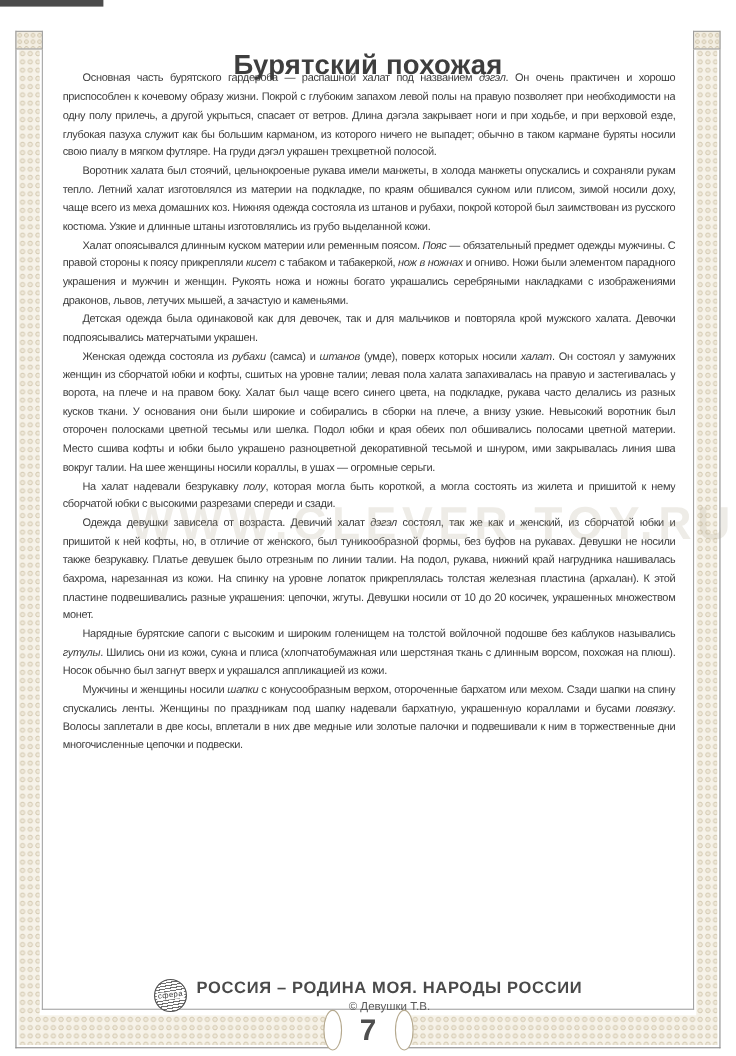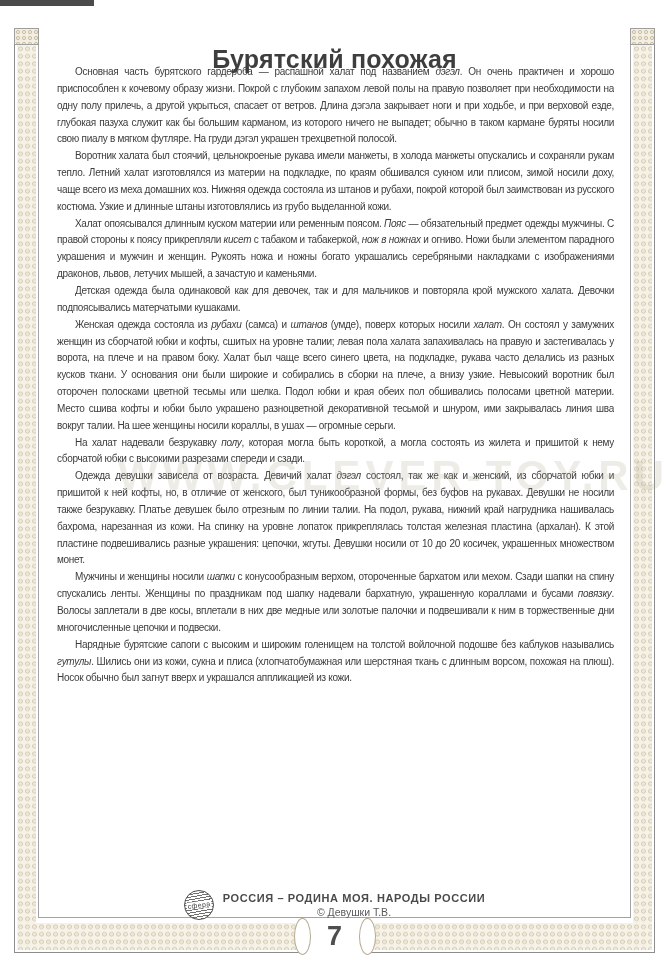--- a/index.html
+++ b/index.html
@@ -70,21 +70,21 @@
   .logo-circle {
     width:28px; height:28px; border-radius:50%; border:1.3px solid #4f4f4f;
     background:repeating-linear-gradient(-10deg, #ffffff 0 1.6px, #6e6e6e 1.6px 2.6px);
     position:relative; overflow:hidden; flex:0 0 auto;
   }
   .logo-label {
     position:absolute; top:50%; left:50%; transform:translate(-50%,-50%) rotate(-7deg);
     background:#ffffff; font-size:7px; color:#3a3a3a; padding:0 1px; letter-spacing:0.4px;
   }
   .footer-text { text-align:center; }
-  .footer-series { font-size:11px; font-weight:bold; color:#4a4a4a; letter-spacing:0.6px; }
+  .footer-series { font-size:15px; font-weight:bold; color:#4a4a4a; letter-spacing:0.6px; }
   .footer-copyright { font-size:10.5px; color:#5a5a5a; margin-top:2px; }
 </style>
 </head>
 <body>
 
 <div class="scan-artifact"></div>
 
 <div class="outer-frame"></div>
 <div class="content-frame"></div>
 
@@ -101,26 +101,26 @@
     <div class="page-number">7</div>
   </div>
 </div>
 
 <h1 class="page-title">Бурятский похожая</h1>
 
 <div class="article">
     <p>Основная часть бурятского гардероба — распашной халат под названием <i>дэгэл</i>. Он очень практичен и хорошо приспособлен к кочевому образу жизни. Покрой с глубоким запахом левой полы на правую позволяет при необходимости на одну полу прилечь, а другой укрыться, спасает от ветров. Длина дэгэла закрывает ноги и при ходьбе, и при верховой езде, глубокая пазуха служит как бы большим карманом, из которого ничего не выпадет; обычно в таком кармане буряты носили свою пиалу в мягком футляре. На груди дэгэл украшен трехцветной полосой.</p>
     <p>Воротник халата был стоячий, цельнокроеные рукава имели манжеты, в холода манжеты опускались и сохраняли рукам тепло. Летний халат изготовлялся из материи на подкладке, по краям обшивался сукном или плисом, зимой носили доху, чаще всего из меха домашних коз. Нижняя одежда состояла из штанов и рубахи, покрой которой был заимствован из русского костюма. Узкие и длинные штаны изготовлялись из грубо выделанной кожи.</p>
     <p>Халат опоясывался длинным куском материи или ременным поясом. <i>Пояс</i> — обязательный предмет одежды мужчины. С правой стороны к поясу прикрепляли <i>кисет</i> с табаком и табакеркой, <i>нож в ножнах</i> и огниво. Ножи были элементом парадного украшения и мужчин и женщин. Рукоять ножа и ножны богато украшались серебряными накладками с изображениями драконов, львов, летучих мышей, а зачастую и каменьями.</p>
-    <p>Детская одежда была одинаковой как для девочек, так и для мальчиков и повторяла крой мужского халата. Девочки подпоясывались матерчатыми кушаками.</p>
+    <p>Детская одежда была одинаковой как для девочек, так и для мальчиков и повторяла крой мужского халата. Девочки подпоясывались матерчатыми украшен.</p>
     <p>Женская одежда состояла из <i>рубахи</i> (самса) и <i>штанов</i> (умде), поверх которых носили <i>халат</i>. Он состоял у замужних женщин из сборчатой юбки и кофты, сшитых на уровне талии; левая пола халата запахивалась на правую и застегивалась у ворота, на плече и на правом боку. Халат был чаще всего синего цвета, на подкладке, рукава часто делались из разных кусков ткани. У основания они были широкие и собирались в сборки на плече, а внизу узкие. Невысокий воротник был оторочен полосками цветной тесьмы или шелка. Подол юбки и края обеих пол обшивались полосами цветной материи. Место сшива кофты и юбки было украшено разноцветной декоративной тесьмой и шнуром, ими закрывалась линия шва вокруг талии. На шее женщины носили кораллы, в ушах — огромные серьги.</p>
     <p>На халат надевали безрукавку <i>полу</i>, которая могла быть короткой, а могла состоять из жилета и пришитой к нему сборчатой юбки с высокими разрезами спереди и сзади.</p>
     <p>Одежда девушки зависела от возраста. Девичий халат <i>дэгэл</i> состоял, так же как и женский, из сборчатой юбки и пришитой к ней кофты, но, в отличие от женского, был туникообразной формы, без буфов на рукавах. Девушки не носили также безрукавку. Платье девушек было отрезным по линии талии. На подол, рукава, нижний край нагрудника нашивалась бахрома, нарезанная из кожи. На спинку на уровне лопаток прикреплялась толстая железная пластина (архалан). К этой пластине подвешивались разные украшения: цепочки, жгуты. Девушки носили от 10 до 20 косичек, украшенных множеством монет.</p>
+    <p>Нарядные бурятские сапоги с высоким и широким голенищем на толстой войлочной подошве без каблуков назывались <i>гутулы</i>. Шились они из кожи, сукна и плиса (хлопчатобумажная или шерстяная ткань с длинным ворсом, похожая на плюш). Носок обычно был загнут вверх и украшался аппликацией из кожи.</p>
     <p>Мужчины и женщины носили <i>шапки</i> с конусообразным верхом, отороченные бархатом или мехом. Сзади шапки на спину спускались ленты. Женщины по праздникам под шапку надевали бархатную, украшенную кораллами и бусами <i>повязку</i>. Волосы заплетали в две косы, вплетали в них две медные или золотые палочки и подвешивали к ним в торжественные дни многочисленные цепочки и подвески.</p>
-    <p>Нарядные бурятские сапоги с высоким и широким голенищем на толстой войлочной подошве без каблуков назывались <i>гутулы</i>. Шились они из кожи, сукна и плиса (хлопчатобумажная или шерстяная ткань с длинным ворсом, похожая на плюш). Носок обычно был загнут вверх и украшался аппликацией из кожи.</p>
   </div>
 
 <div class="watermark">WWW.CLEVER-TOY.RU</div>
 
 <div class="footer">
   <div class="logo-circle">
     <span class="logo-label">сфера</span>
   </div>
   <div class="footer-text">
     <div class="footer-series">РОССИЯ – РОДИНА МОЯ. НАРОДЫ РОССИИ</div>

